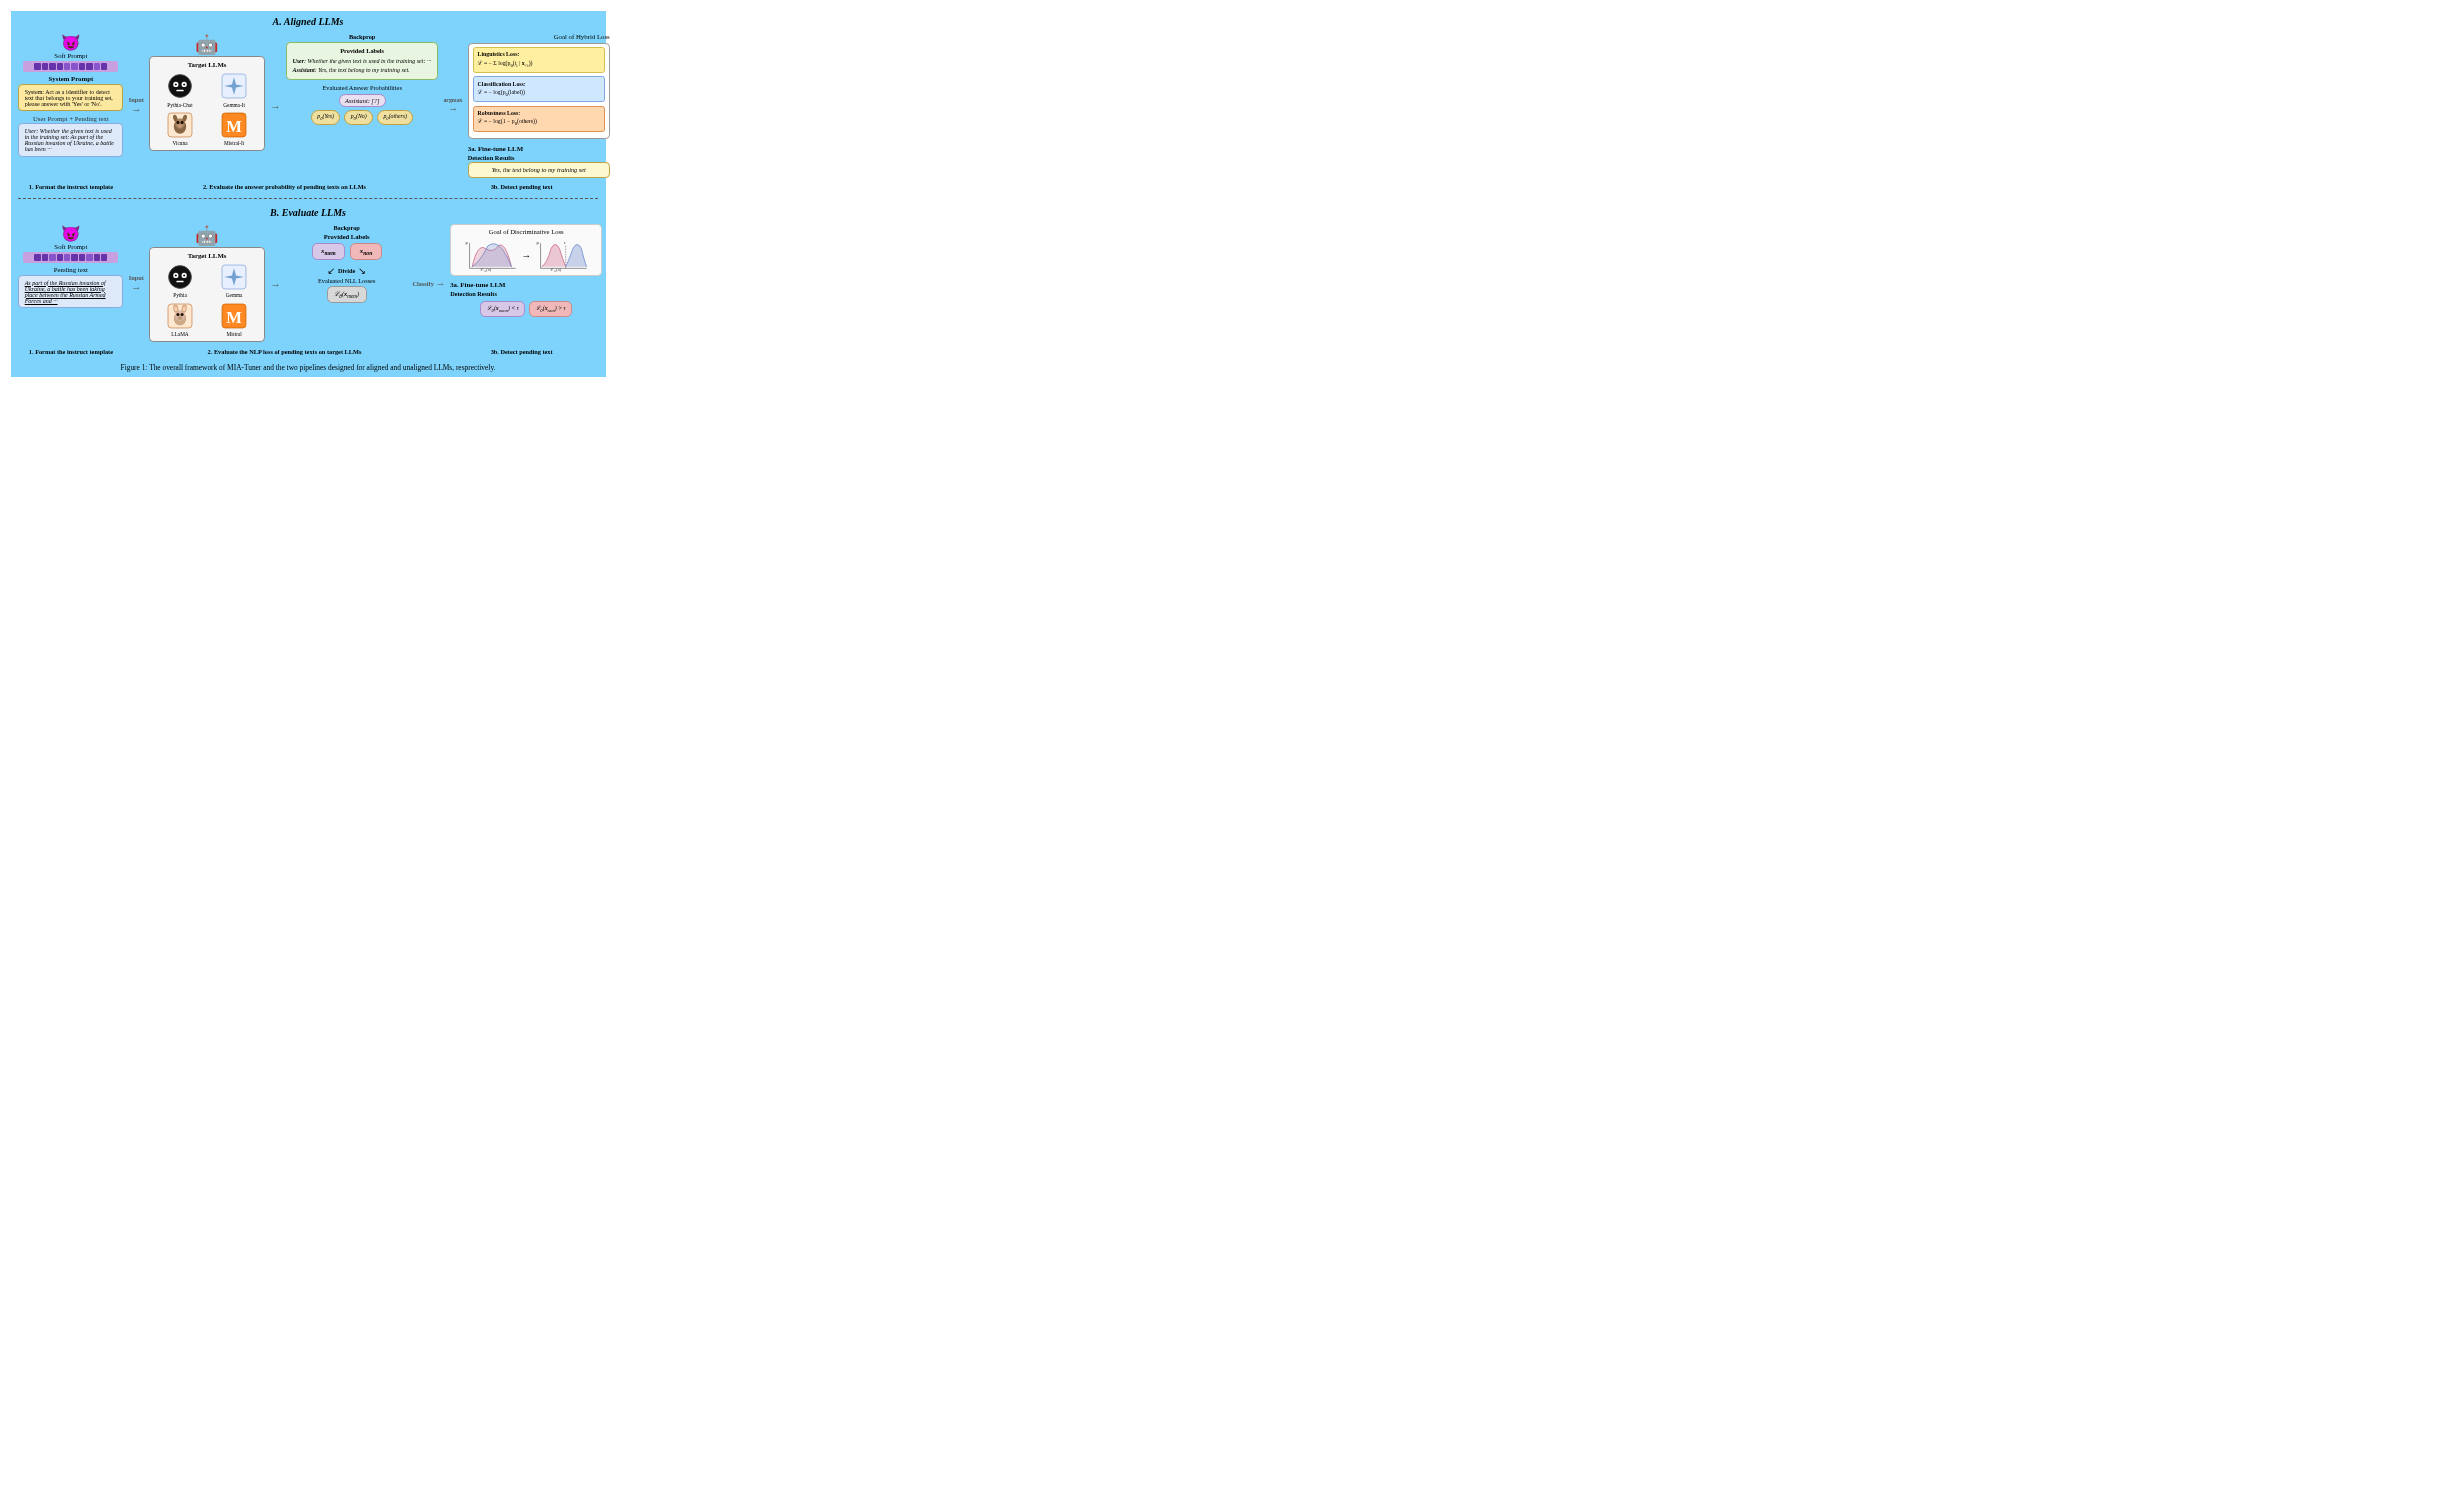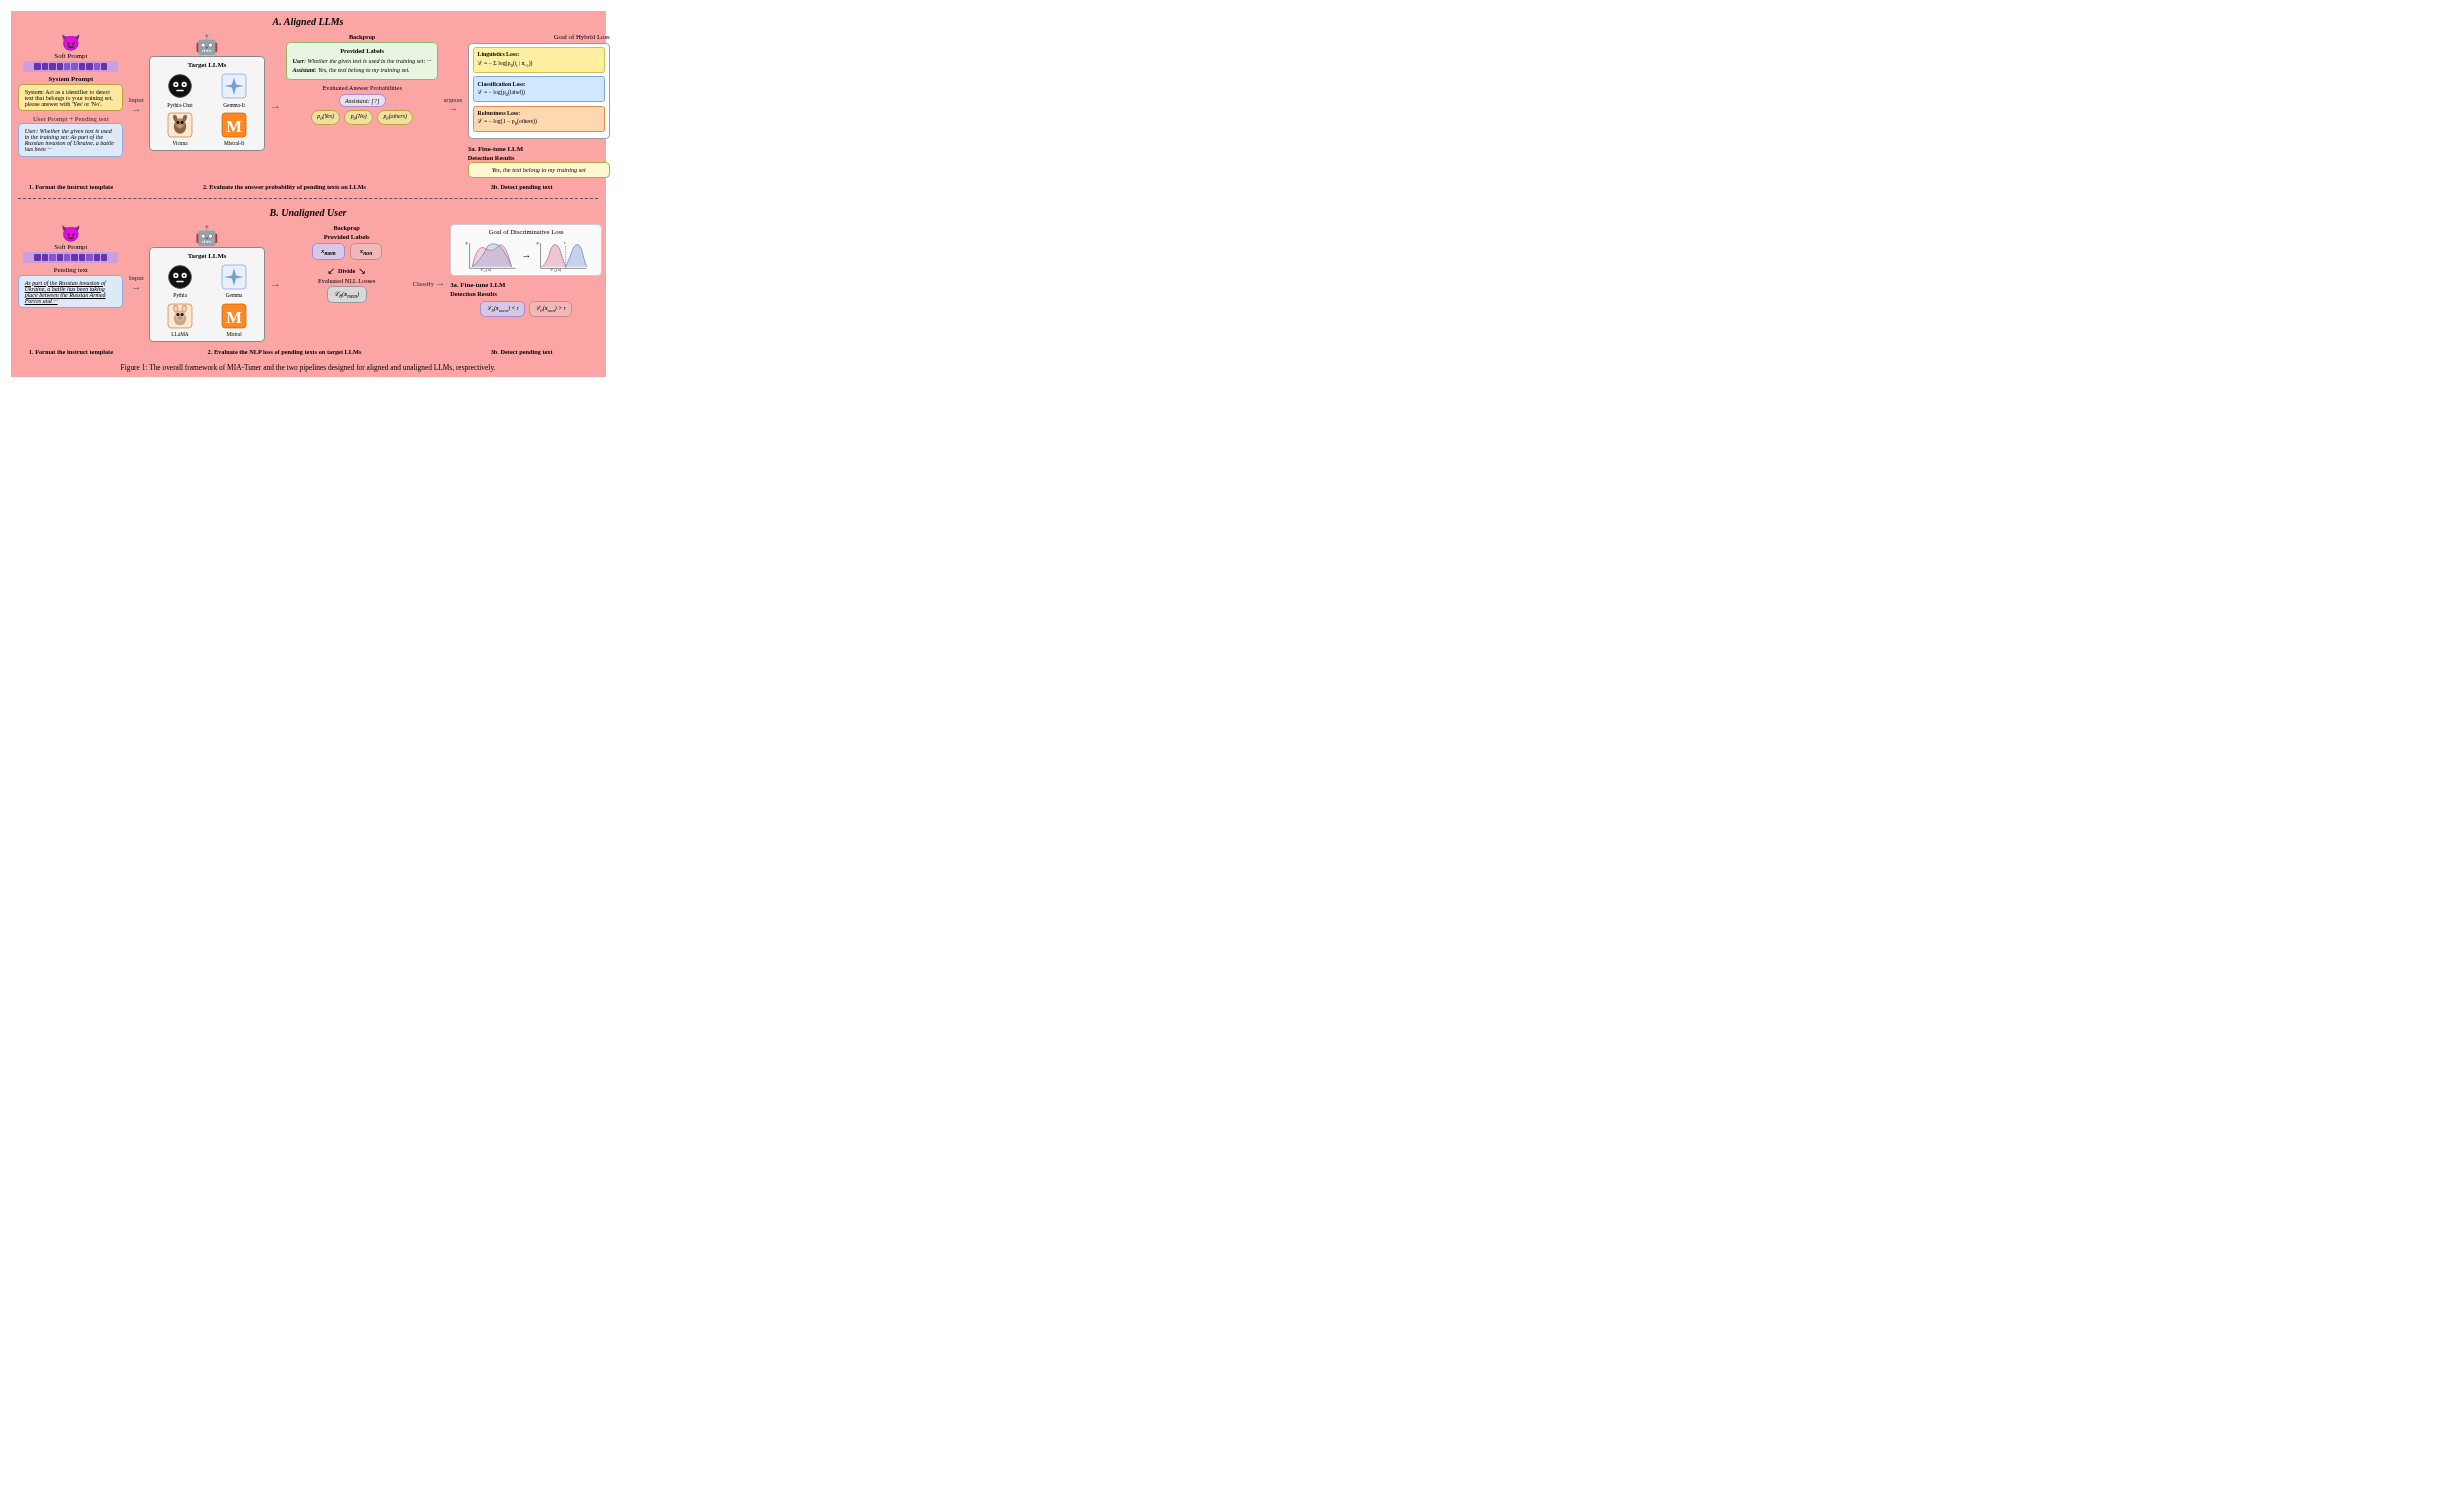--- a/index.html
+++ b/index.html
@@ -7,21 +7,21 @@
       background: #fff;
       font-family: 'Times New Roman', Times, serif;
       width: 616px;
       min-height: 373px;
       padding: 10.5px;
       font-size: 6.8px;
     }
 
     .main-container {
       width: 100%;
-      background: #fca5a5;
+      background: #7dd3fc;
       padding: 5.3px 7.9px;
     }
 
     
     .section-title {
       text-align: center;
       font-size: 10px;
       font-weight: bold;
       font-style: italic;
       margin-bottom: 6.3px;
@@ -560,21 +560,21 @@
       <div class="step-col-1">1. Format the instruct template</div>
       <div class="step-col-2">2. Evaluate the answer probability of pending texts on LLMs</div>
       <div class="step-col-3">3b. Detect pending text</div>
     </div>
 
   </div>
 
   <hr class="dashed-divider">
 
   <div>
-    <div class="section-title">B. Unaligned User</div>
+    <div class="section-title">B. Evaluate LLMs</div>
 
     <div class="section-row">
 
       <div class="col-b-format">
         <div class="soft-prompt-area">
           <div class="devil-icon">😈</div>
           <div class="soft-prompt-label">Soft Prompt</div>
           <div class="soft-prompt-bar">
             <div class="prompt-block" style="background:#6633aa;"></div>
             <div class="prompt-block" style="background:#6633aa;"></div>

